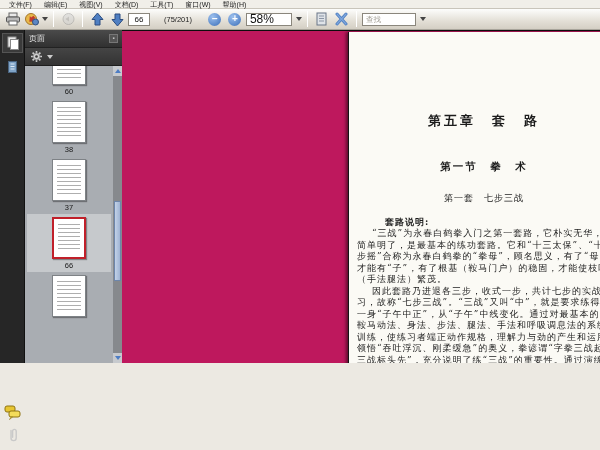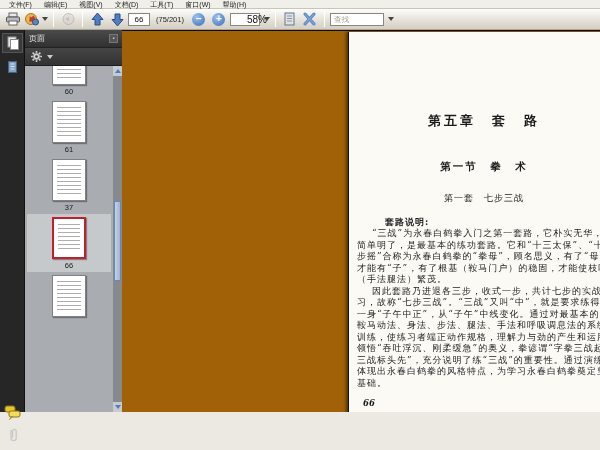--- a/index.html
+++ b/index.html
@@ -14,32 +14,32 @@
 
   
   .toolbar { height:21px; display:flex; align-items:center; gap:2px; padding:0 4px;
     background:linear-gradient(#fdfdfc,#e3dfd6 60%,#d4cfc4); border-bottom:1px solid #a8a49a; }
   .tb-btn { display:flex; align-items:center; justify-content:center; height:18px; min-width:18px; }
   .tb-sep { width:1px; height:16px; background:#b4b0a6; border-right:1px solid #fff; margin:0 3px; }
   .caret { width:0; height:0; border-left:3px solid transparent; border-right:3px solid transparent;
     border-top:4px solid #444; margin-left:2px; }
   .pagebox { width:22px; height:13px; font-size:8px; text-align:center; border:1px solid #8a867c;
     background:#fff; color:#111; font-family:"Liberation Sans",sans-serif; }
-  .pagecount { font-size:7.5px; color:#222; margin:0 4px; white-space:nowrap; }
-  .zoombox { width:30px; height:13px; border:1px solid #8a867c; background:#fff; font-size:10px;
-    color:#111; display:flex; align-items:center; padding-left:16px; }
+  .pagecount { font-size:7.5px; color:#222; margin:0 12px; white-space:nowrap; }
+  .zoombox { width:46px; height:13px; border:1px solid #8a867c; background:#fff; font-size:12px;
+    color:#111; display:flex; align-items:center; padding-left:3px; }
   .zoomcirc { width:13px; height:13px; border-radius:50%; background:radial-gradient(circle at 35% 30%,#9cc0ee,#3a6db8);
     color:#fff; font-size:10px; line-height:11px; text-align:center; font-weight:bold; }
   .searchbox { width:54px; height:13px; border:1px solid #8a867c; background:#fff; font-size:7.5px;
     color:#111; padding:0 3px; font-family:"Liberation Sans",sans-serif; }
   .searchbox::placeholder { color:#9a968c; }
   .disabled { opacity:.45; filter:grayscale(1); }
 
   
-  .main { display:flex; height:382px; }
+  .main { display:flex; height:333px; }
 
   
   .tabstrip { width:25px; background:#262626; position:relative; flex:none; border-right:1px solid #111; }
   .strip-btn { position:absolute; left:2px; width:21px; height:20px; display:flex;
     align-items:center; justify-content:center; }
   .strip-btn.active { background:#3a3a3a; border:1px solid #555; }
 
   
   .sidebar { width:97px; flex:none; display:flex; flex-direction:column; background:#a9adb2; }
   .sb-header { height:18px; background:linear-gradient(#4a4a4a,#313131); display:flex;
@@ -66,21 +66,21 @@
   .sb-arrow { position:absolute; left:0; width:9px; height:10px; background:#c7cace;
     display:flex; align-items:center; justify-content:center; }
   .tri-up { width:0;height:0;border-left:3px solid transparent;border-right:3px solid transparent;
     border-bottom:4px solid #4d7dc4; }
   .tri-down { width:0;height:0;border-left:3px solid transparent;border-right:3px solid transparent;
     border-top:4px solid #4d7dc4; }
   .sb-thumb { position:absolute; left:1px; width:7px; top:135px; height:80px;
     background:linear-gradient(90deg,#c3d2e8,#9fb4d4); border:1px solid #6d86ab; }
 
   
-  .docarea { flex:1; position:relative; background:#a16207; overflow:hidden; border-top:1px solid #0d0d0d; }
+  .docarea { flex:1; position:relative; background:#be185d; overflow:hidden; border-top:1px solid #0d0d0d; }
   .page { position:absolute; left:226px; top:1px; width:300px; height:448px; background:#fbfaf5;
     border-left:1px solid #141414; box-shadow:-2px 0 3px rgba(0,0,0,.5); color:#1c1c1c;
     font-family:"DejaVu Serif","Liberation Serif",serif; }
   .pg-chapter { position:absolute; top:80px; left:0; width:270px; text-align:center;
     font-size:13px; font-weight:bold; letter-spacing:3px; white-space:nowrap; }
   .pg-section { position:absolute; top:128px; left:0; width:270px; text-align:center;
     font-size:10.5px; font-weight:bold; letter-spacing:2px; white-space:nowrap; }
   .pg-subsection { position:absolute; top:160px; left:0; width:270px; text-align:center;
     font-size:9px; letter-spacing:1px; white-space:nowrap; }
   .pg-intro { position:absolute; top:184px; left:36px; font-size:9px; font-weight:bold;
@@ -238,21 +238,21 @@
         <span class="caret" style="border-top-color:#ccc"></span>
       </div>
       <div class="thumbs-wrap">
         <div class="thumbs">
           <div class="thumb-cell">
             <div class="thumb-page"></div>
             <div class="thumb-label">60</div>
           </div>
           <div class="thumb-cell">
             <div class="thumb-page"></div>
-            <div class="thumb-label">61</div>
+            <div class="thumb-label">38</div>
           </div>
           <div class="thumb-cell">
             <div class="thumb-page"></div>
             <div class="thumb-label">37</div>
           </div>
           <div class="thumb-cell selected">
             <div class="thumb-page"></div>
             <div class="thumb-label">66</div>
           </div>
           <div class="thumb-cell">

